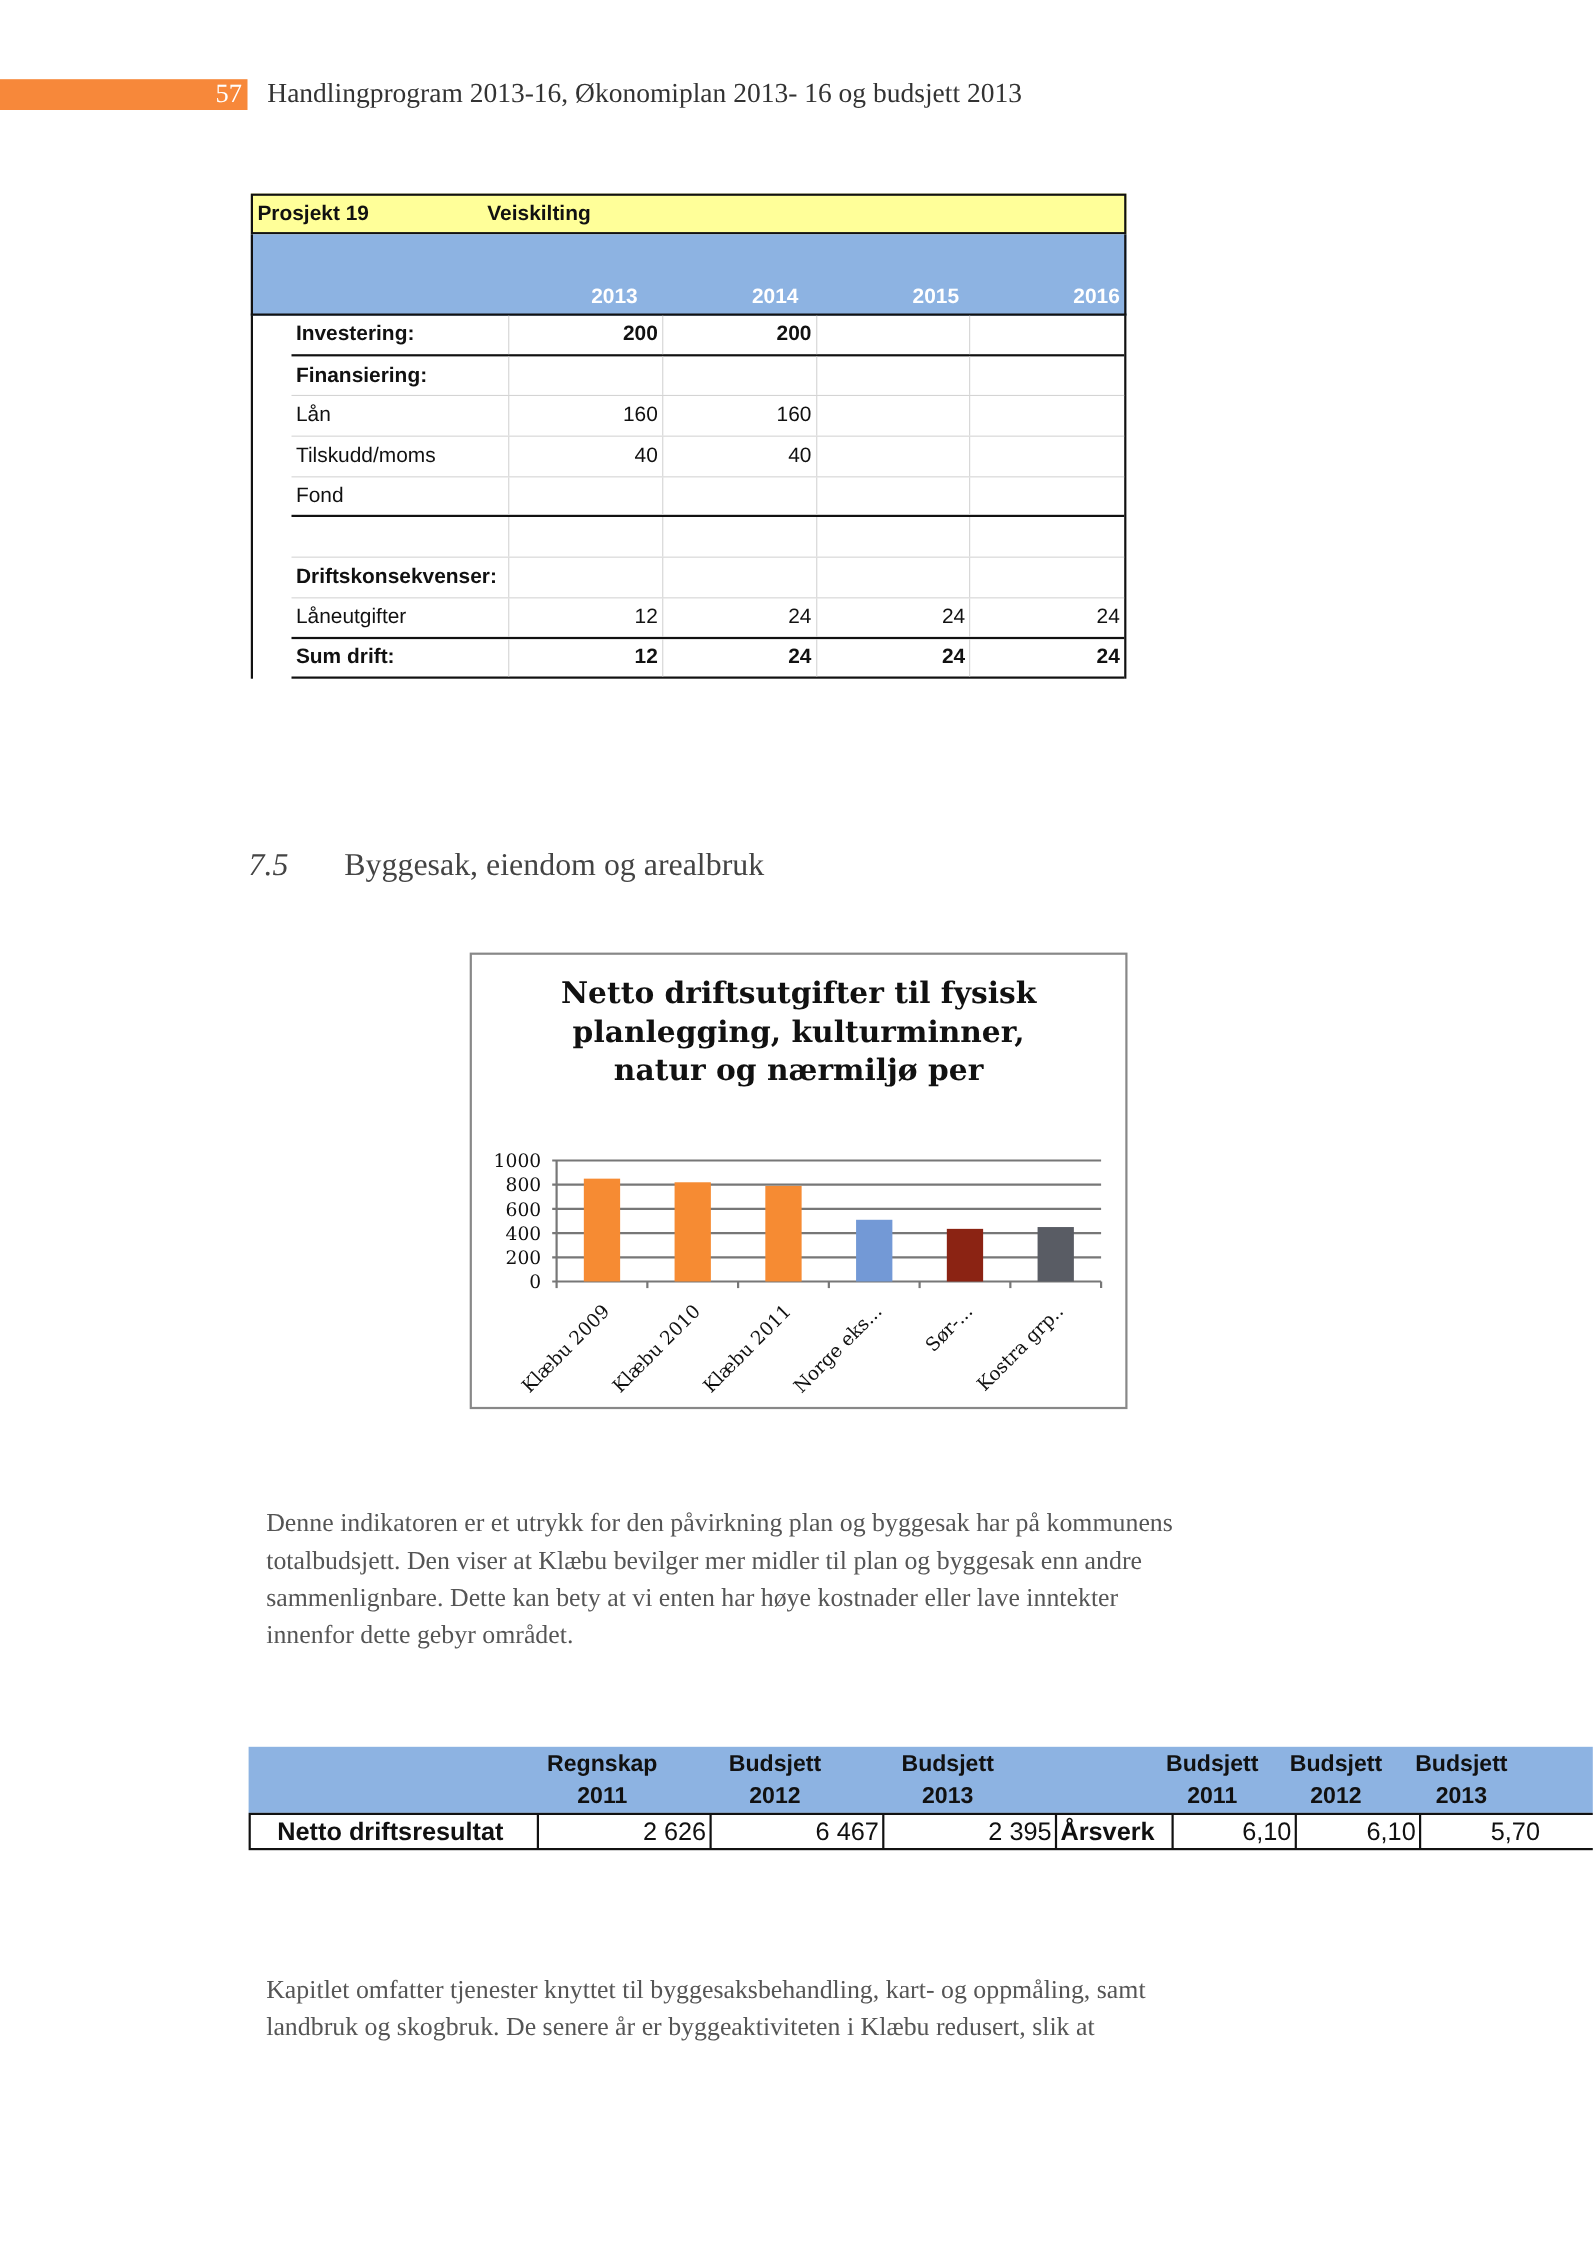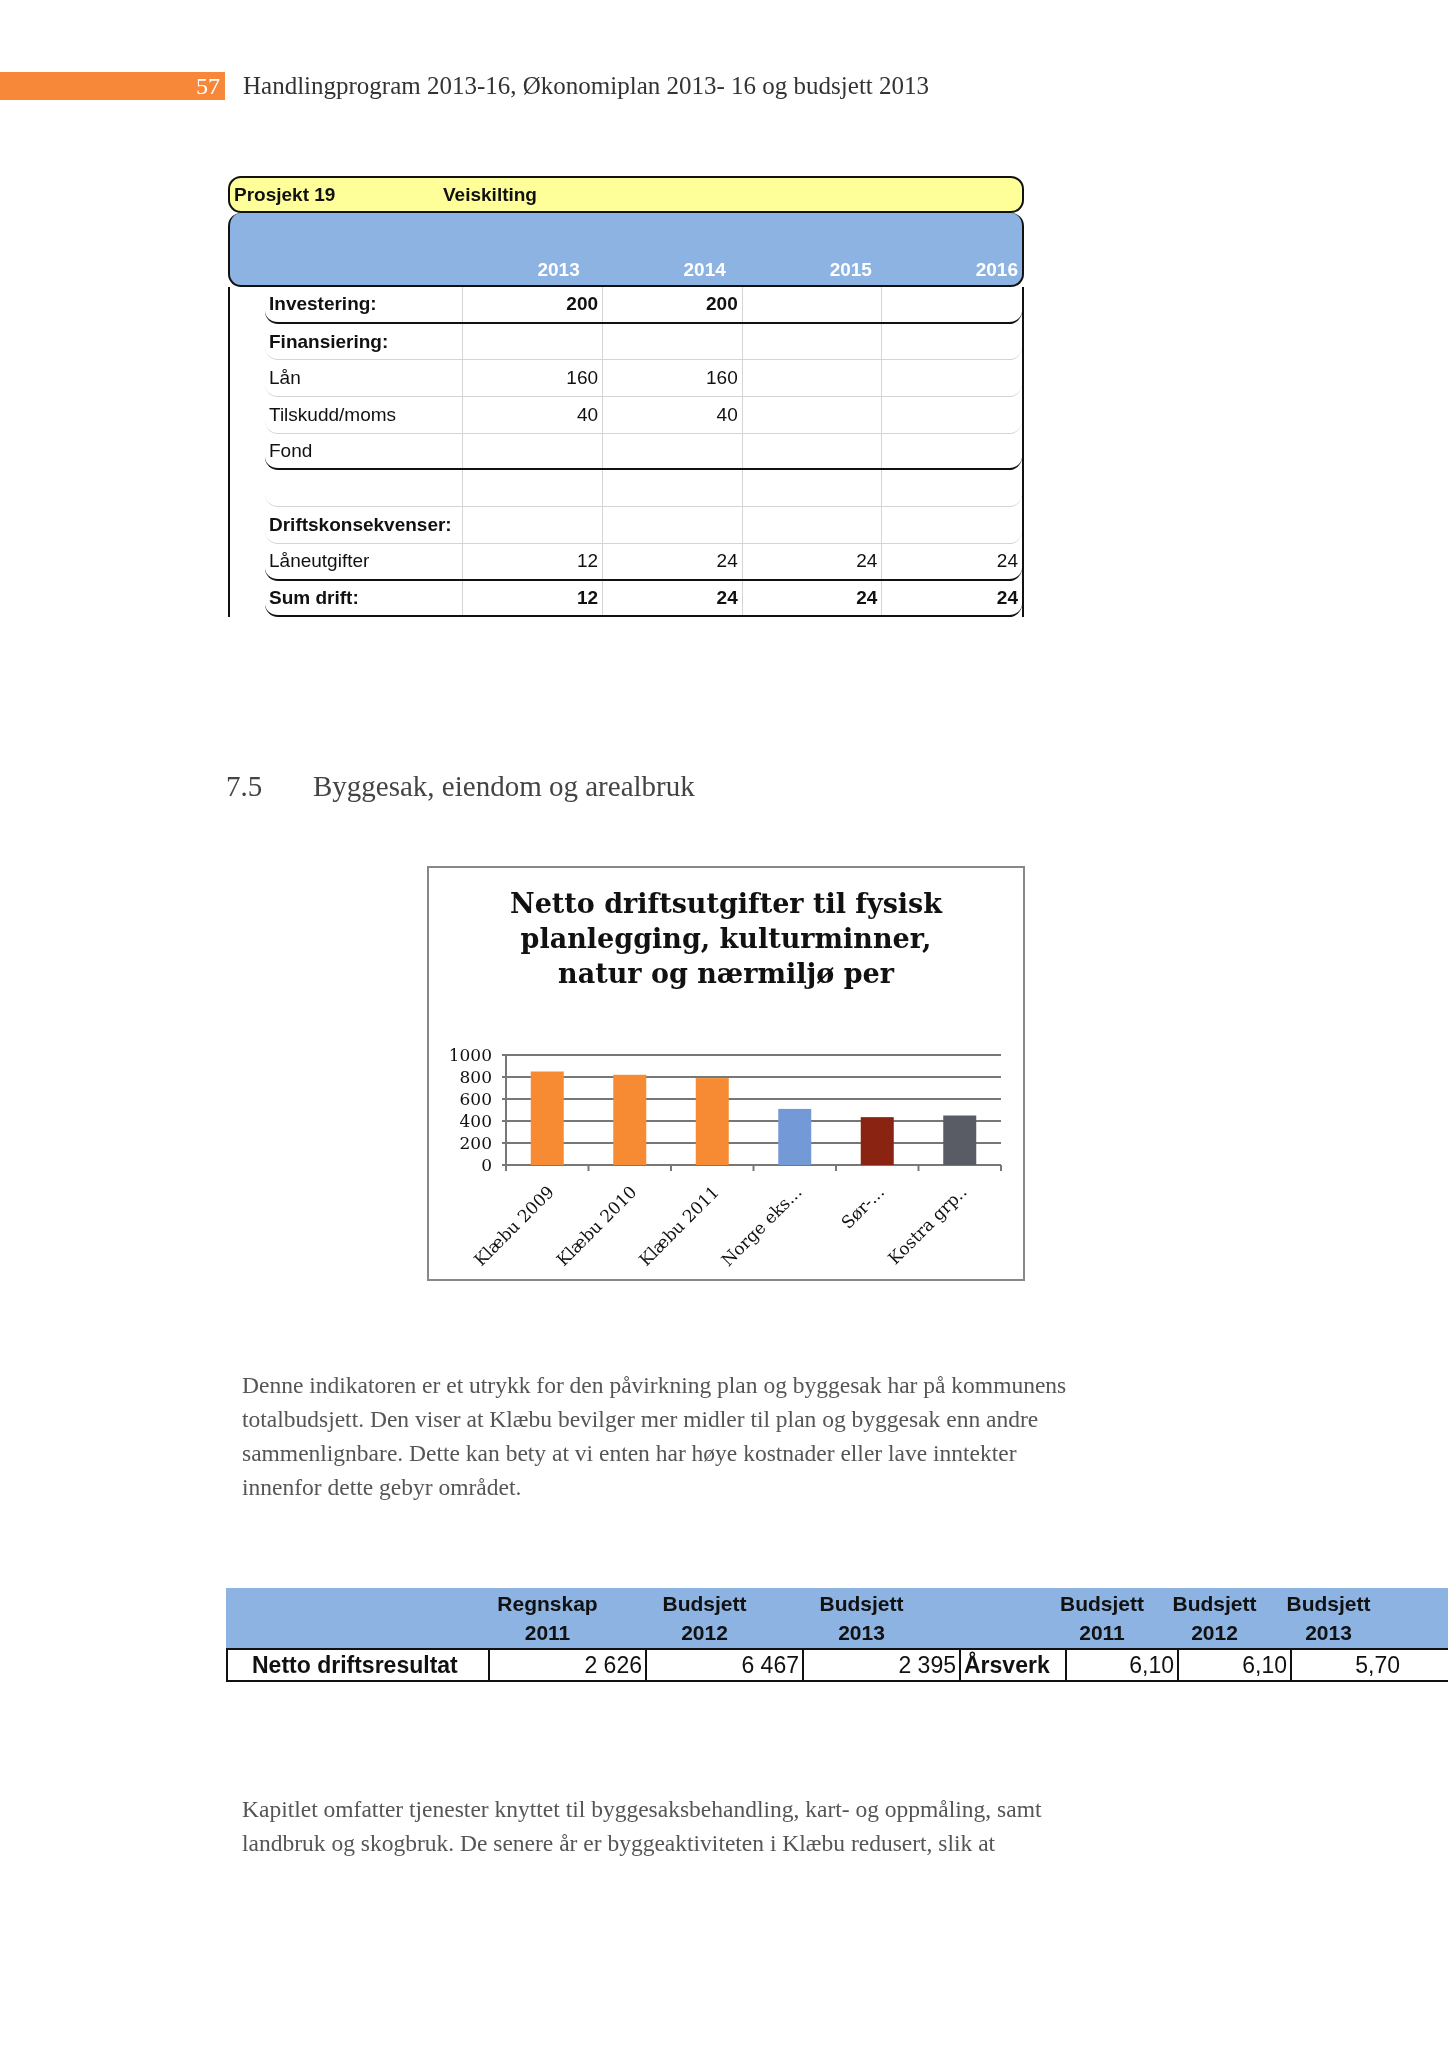--- a/index.html
+++ b/index.html
@@ -3,34 +3,34 @@
 <meta charset="utf-8">
 <style>
   html, body { margin:0; padding:0; background:#ffffff; }
   body { width:1448px; height:2048px; position:relative; overflow:hidden; font-family:"DejaVu Serif", serif; color:#333; }
   .hdr-bar { position:absolute; left:0; top:72px; width:225px; height:28px; background:#f7883a; }
   .hdr-num { position:absolute; left:170px; top:71px; width:50px; text-align:right; color:#fff; font-family:"Liberation Serif", serif; font-size:24px; line-height:30px; }
   .hdr-title { position:absolute; left:243px; top:71px; font-family:"Liberation Serif", serif; font-size:25px; line-height:30px; color:#333; white-space:nowrap; }
 
   
   .ptable { position:absolute; left:228px; top:176px; width:796px; font-family:"Liberation Sans", sans-serif; font-size:19px; color:#111; }
-  .ptable .row { display:flex; height:36.7px; box-sizing:border-box; border-bottom:1px solid #d4d4d4;border-radius:13px; }
+  .ptable .row { display:flex; height:36.7px; box-sizing:border-box; border-bottom:1px solid #d4d4d4; }
   .ptable .c { box-sizing:border-box; border-right:1px solid #d4d4d4; padding:0 4px; display:flex; align-items:center; }
   .ptable .c0 { width:209px; }
   .ptable .cn { width:147px; justify-content:flex-end; }
   .ptable .cn:last-child { border-right:none; }
   .ptable .yellow { background:#ffff99; border:2px solid #111; height:37px; font-weight:bold; }
   .ptable .blue { background:#8db3e2; height:74px; border-left:2px solid #111; border-right:2px solid #111; border-bottom:2px solid #111; }
   .ptable .blue .c { align-items:flex-end; padding-bottom:4px; color:#fff; font-weight:bold; border-right:none; }
   .ptable .body { border-left:2px solid #111; border-right:2px solid #111;padding-left:35px; }
   .ptable .b { font-weight:bold; }
   .ptable .thick { border-bottom:2px solid #111; }
 
   .section-title { position:absolute; left:226px; top:770px; font-family:"Liberation Serif", serif; font-size:29px; color:#444; white-space:nowrap; }
-  .section-title .num { display:inline-block; width:87px; }
+  .section-title .num { display:inline-block; width:87px;font-style:italic; }
 
   
   .chart-box { position:absolute; left:427px; top:866px; width:598px; height:415px; border:2px solid #888; box-sizing:border-box; background:#fff; }
   .chart-title { position:absolute; left:0; top:18px; width:594px; text-align:center; font-family:"DejaVu Serif", serif; font-weight:bold; font-size:27px; line-height:35px; color:#111; }
   .chart-svg { position:absolute; left:0; top:0; }
 
   .para { position:absolute; left:226px; width:1050px; font-family:"Liberation Serif", serif; font-size:23.5px; line-height:34px; color:#555;margin-left:16px; }
 
   
   .btable { position:absolute; left:226px; top:1588px; width:1312px; font-family:"Liberation Sans", sans-serif; font-size:21px; color:#111; }

